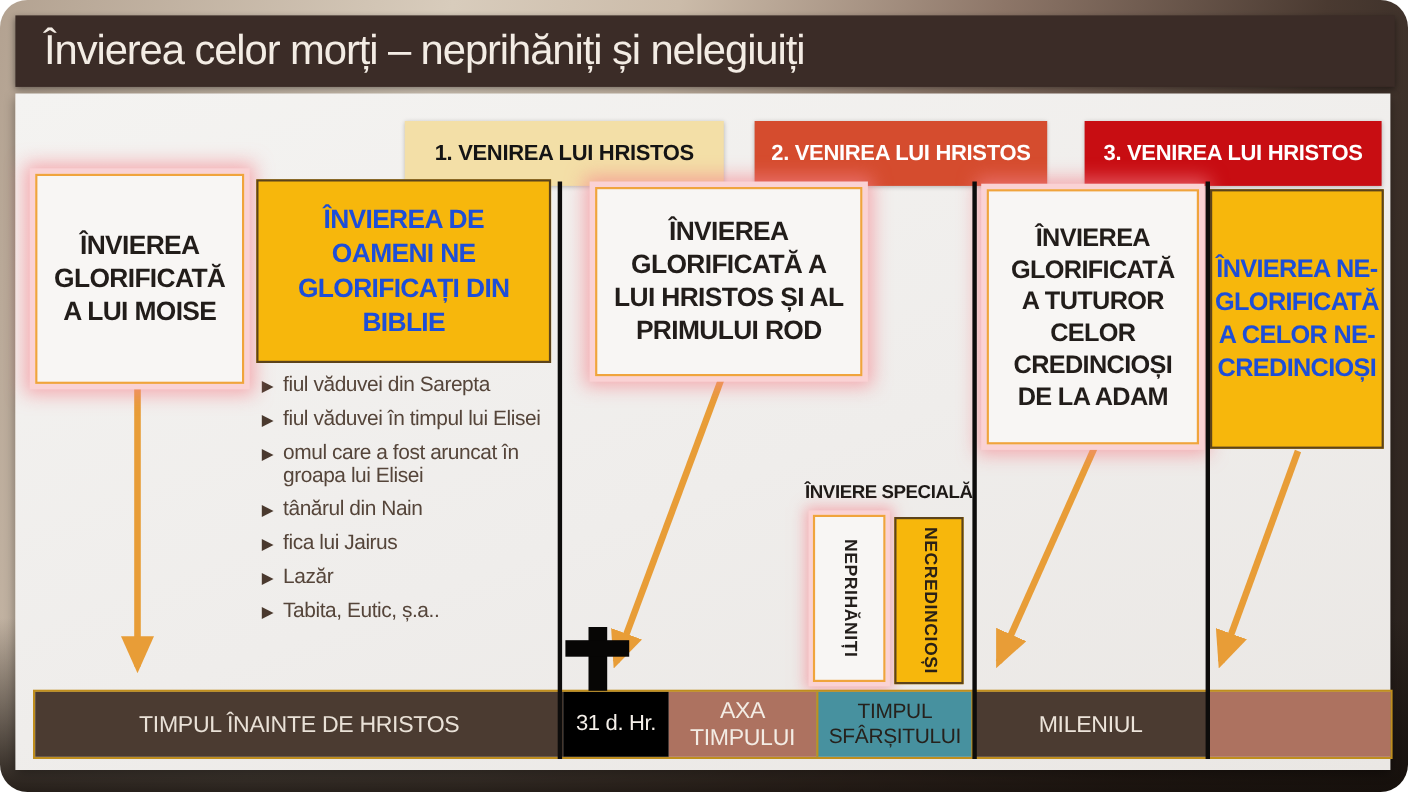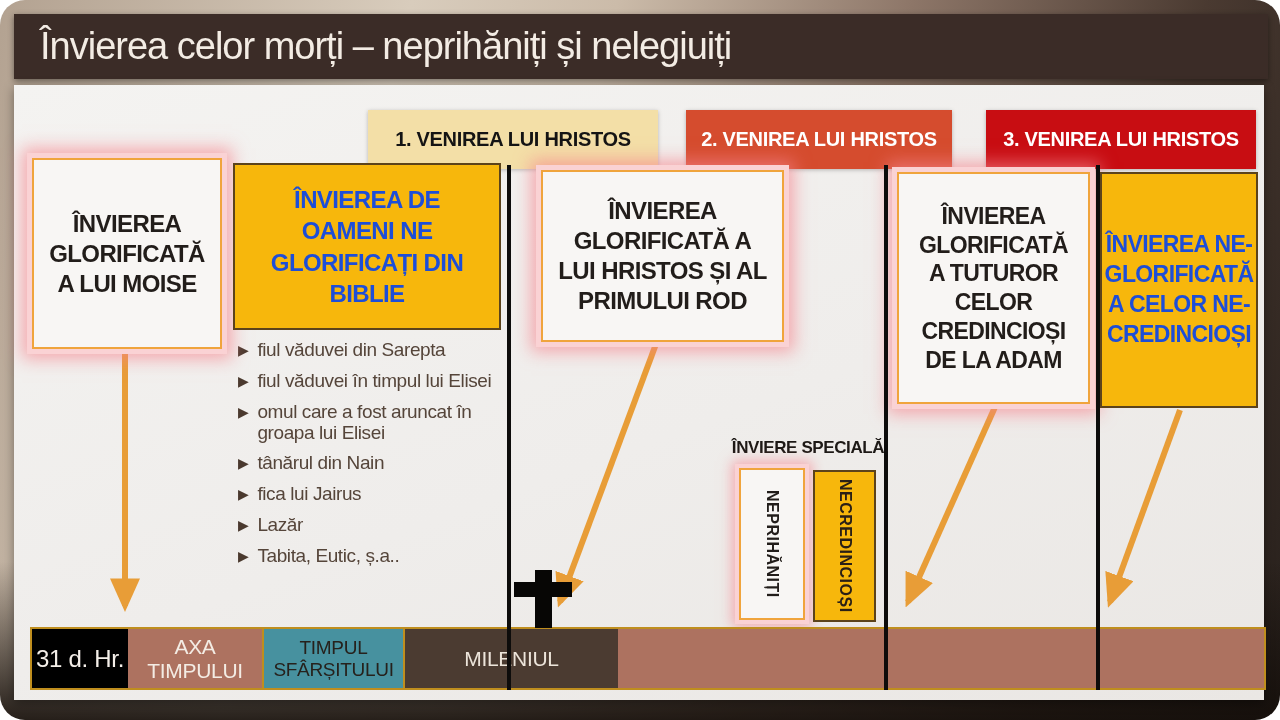--- a/index.html
+++ b/index.html
@@ -61,21 +61,21 @@
 
   .cross { position:absolute; z-index:7; }
   .cross .v { position:absolute; left:21px; top:0;  width:17px; height:58px; background:#070605; }
   .cross .h { position:absolute; left:0;  top:12px; width:58px; height:15px; background:#070605; }
 
   .timeline { position:absolute; left:30px; top:627px; width:1236px; height:63px;
     border:2px solid #bf8e1e; display:flex; z-index:5; }
   .tl-sec { display:flex; align-items:center; justify-content:center; text-align:center;
     font-size:21px; letter-spacing:-0.3px; height:100%; }
   .tl-before { width:480px; background:#4b3b31; color:#e9e1d7; }
-  .tl-year   { width:96px;  background:#000000; color:#f4efe9; font-size:24px; }
+  .tl-year   { width:96px;  background:#000000; color:#f4efe9; font-size:20px; }
   .tl-axis   { width:134px; background:#ad7260; color:#f3ece4; }
   .tl-end    { width:143px; background:#47919f; color:#26211c; font-size:19px; line-height:1.12; border-left:2px solid #bf8e1e; border-right:2px solid #bf8e1e; }
   .tl-mil    { width:213px; background:#4b3b31; color:#ece4da; }
   .tl-after  { flex:1; background:#ad7260; }
 </style>
 </head>
 <body>
 
 <div class="stage">
 
@@ -145,20 +145,21 @@
   <div class="special-label">ÎNVIERE SPECIALĂ</div>
   <div class="vbox vbox-white">NEPRIHĂNIȚI</div>
   <div class="vbox vbox-gold">NECREDINCIOȘI</div>
 
   <div class="cross" style="left:514px; top:570px; width:58px; height:58px;">
     <div class="v"></div>
     <div class="h"></div>
   </div>
 
   <div class="timeline">
+    <div class="tl-sec tl-before">TIMPUL ÎNAINTE DE HRISTOS</div>
     <div class="tl-sec tl-year">31 d. Hr.</div>
     <div class="tl-sec tl-axis">AXA TIMPULUI</div>
     <div class="tl-sec tl-end">TIMPUL SFÂRȘITULUI</div>
     <div class="tl-sec tl-mil">MILENIUL</div>
     <div class="tl-sec tl-after"></div>
   </div>
 
 </div>
 
 </body></html>

